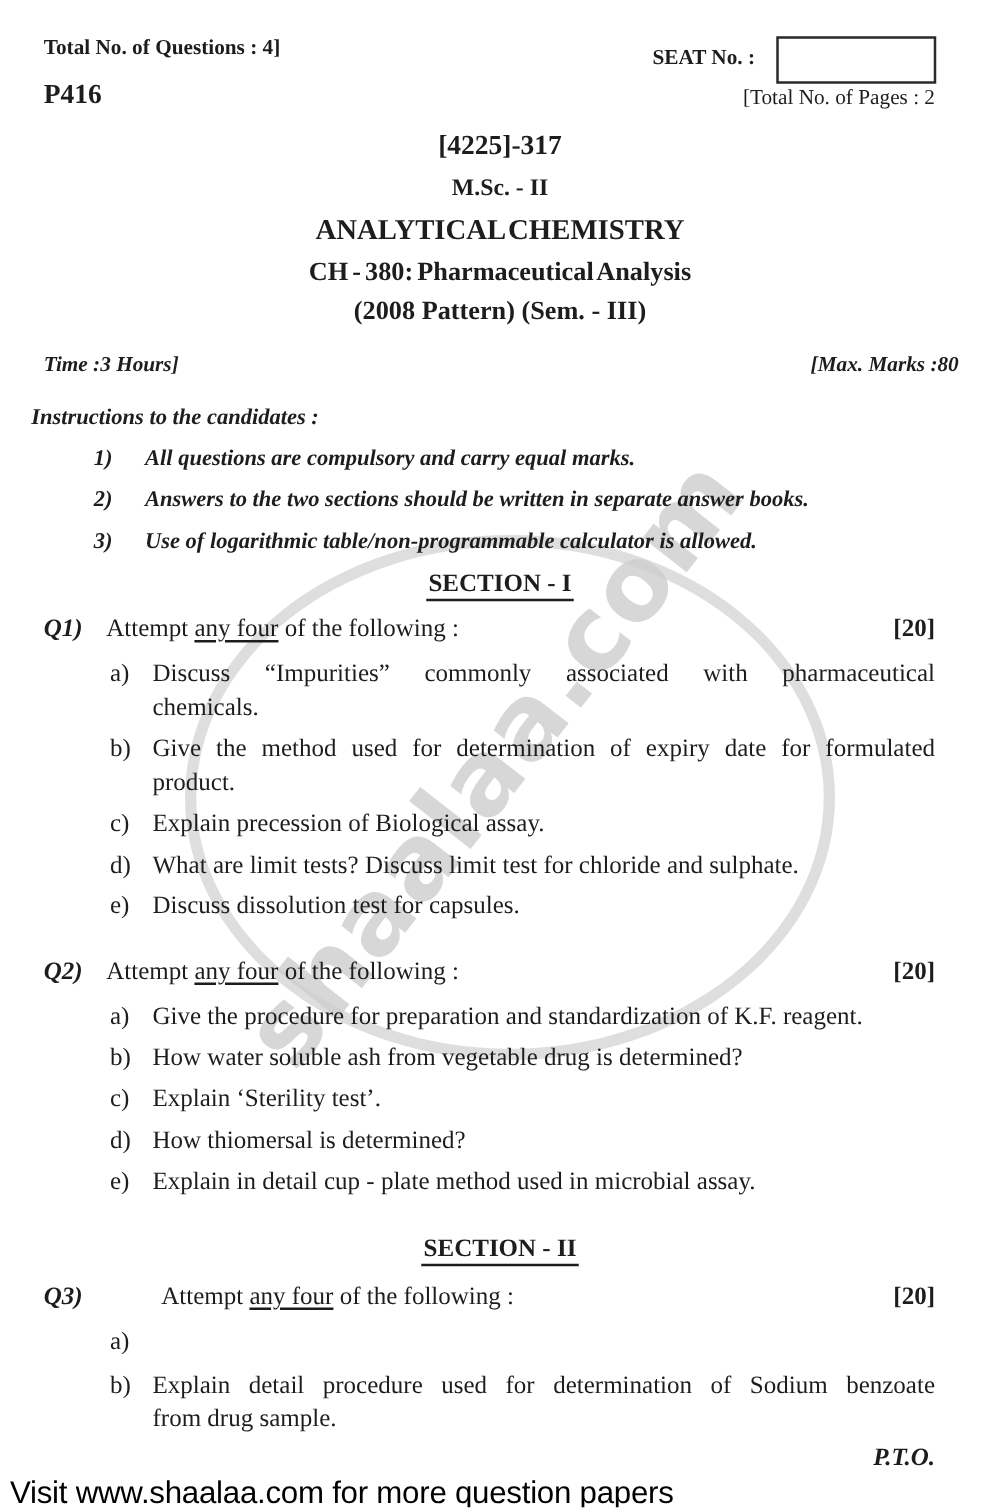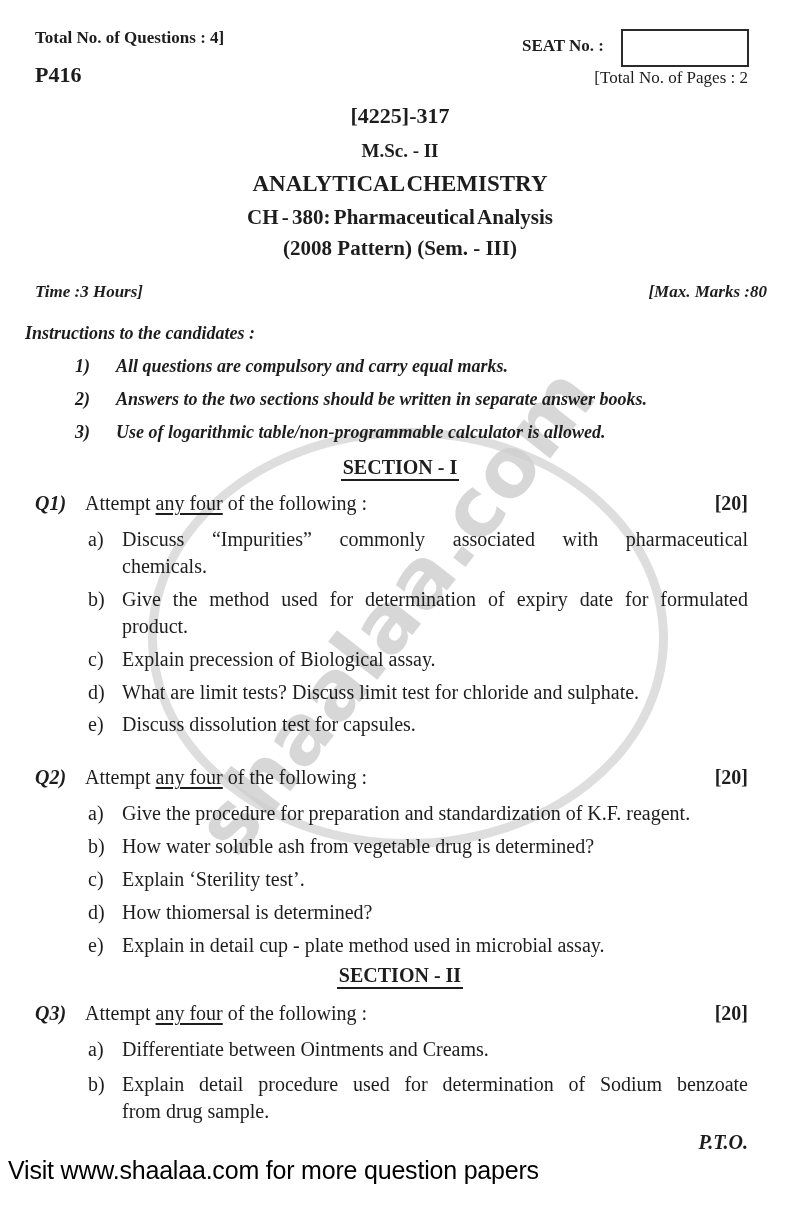--- a/index.html
+++ b/index.html
@@ -43,26 +43,26 @@
               font-size:17px; line-height:21px; }
 
   .ins-head { margin-top:20px; padding-left:25px; font-weight:bold; font-style:italic;
               font-size:18px; line-height:22px; }
   .ins-item { display:flex; padding-left:75px; margin-top:11px; font-weight:bold;
               font-style:italic; font-size:18px; line-height:22px; white-space:nowrap; }
   .ins-num  { width:41px; flex:none; }
 
   .section-title { text-align:center; font-size:20px; font-weight:bold; line-height:24px; }
   .sec-1 { margin-top:12px; }
-  .sec-2 { margin-top:4px; }
+  .sec-2 { margin-top:28px; }
   .section-title .sec-u { border-bottom:2px solid #1d1d1d; padding:0 2px 1px 2px; }
 
   .qrow { display:flex; align-items:baseline; padding:0 52px 0 35px;
           font-size:20px; line-height:25px; }
-  .q1row { margin-top:12px; } .q2row { margin-top:27px; } .q3row { margin-top:14px; }
+  .q1row { margin-top:12px; } .q2row { margin-top:27px; } .q3row { margin-top:14px;gap:44px; }
   .qlabel { width:50px; flex:none; font-weight:bold; font-style:italic; }
   .qprompt { flex:1; }
   .qmarks { font-weight:bold; margin-left:12px; }
   .u { text-decoration:underline; text-underline-offset:3px; }
 
   .item { display:flex; padding-left:88px; padding-right:52px; font-size:20px; }
   .mt10 { margin-top:10px; } .mt8 { margin-top:8px; }
   .mt6 { margin-top:6px; }  .mt5 { margin-top:5px; }
   .ilabel { width:34px; flex:none; line-height:27px; }
   .itext  { flex:1; min-width:0; }
@@ -205,23 +205,20 @@
       <span class="sec-u">SECTION - II</span>
     </div>
 
     <div class="qrow q3row">
       <span class="qlabel">Q3)</span>
       <span class="qprompt"><span>Attempt </span><span class="u">any four</span><span> of the following :</span></span>
       <span class="qmarks">[20]</span>
     </div>
     <div class="item mt10">
       <span class="ilabel">a)</span>
-      <div class="itext">
-        <div class="iline single">Differentiate between Ointments and Creams.</div>
-      </div>
     </div>
     <div class="item mt8">
       <span class="ilabel">b)</span>
       <div class="itext">
         <div class="iline stretch">Explain detail procedure used for determination of Sodium benzoate</div>
         <div class="iline">from drug sample.</div>
       </div>
     </div>
 
     <div class="pto">P.T.O.</div>

